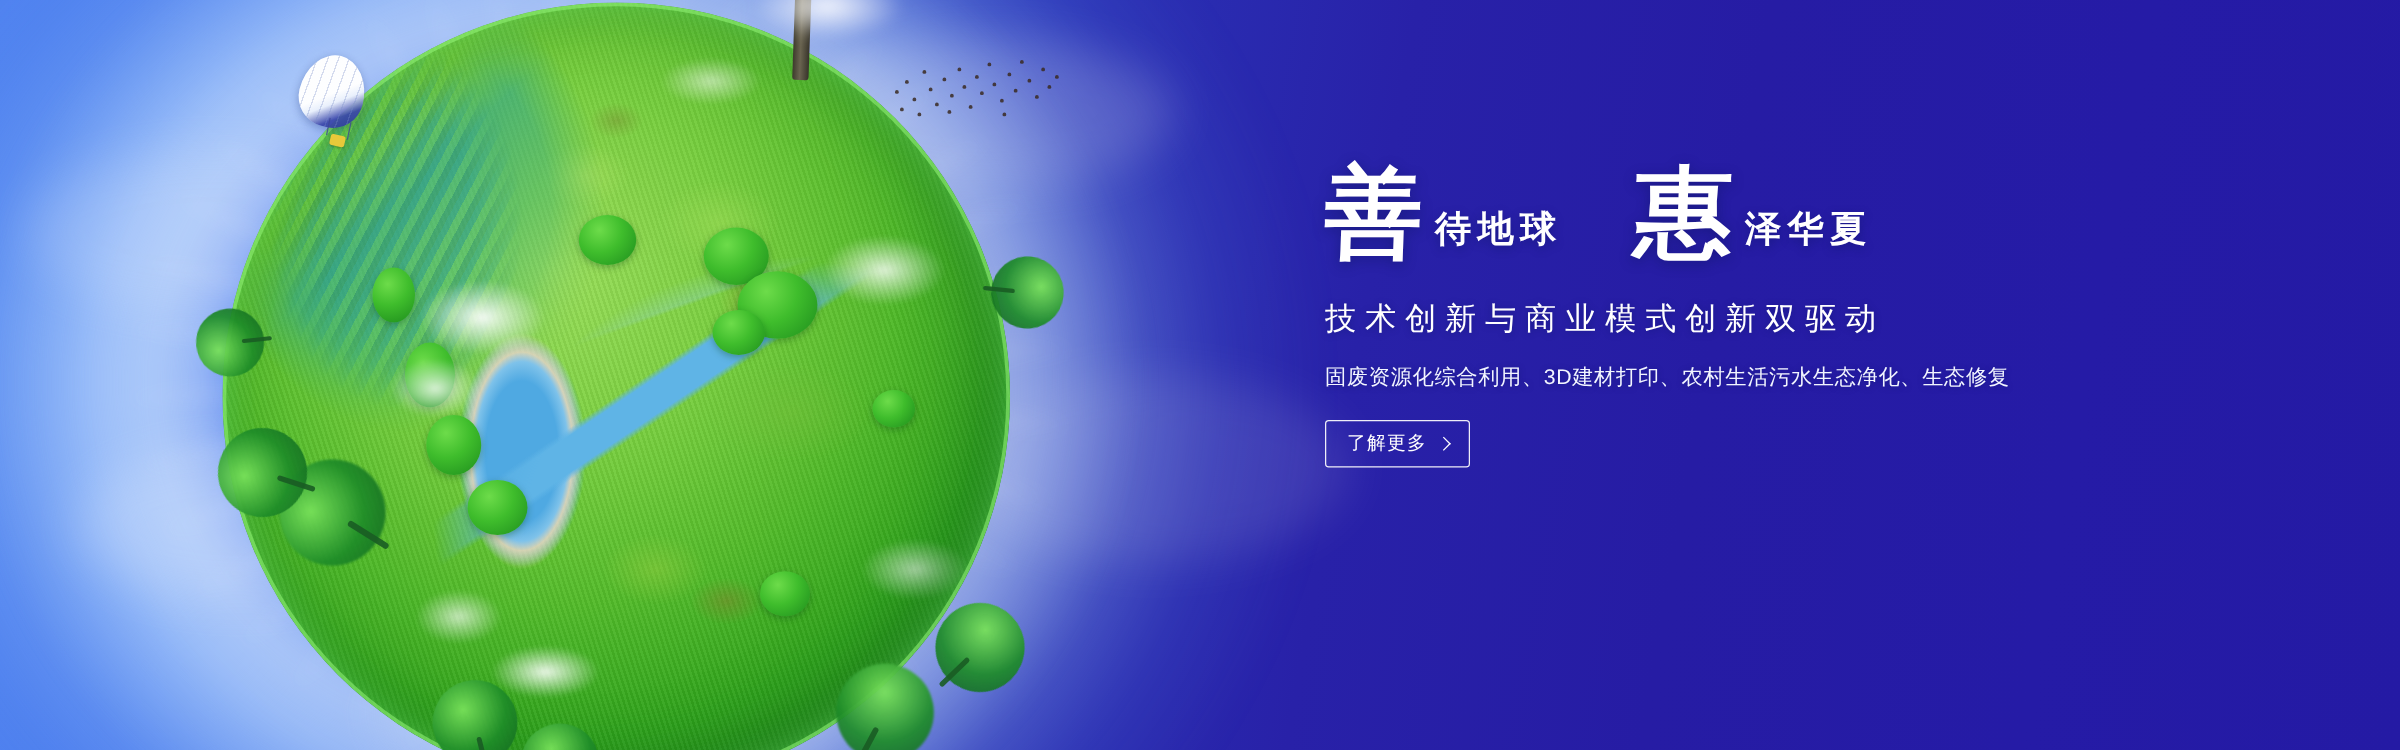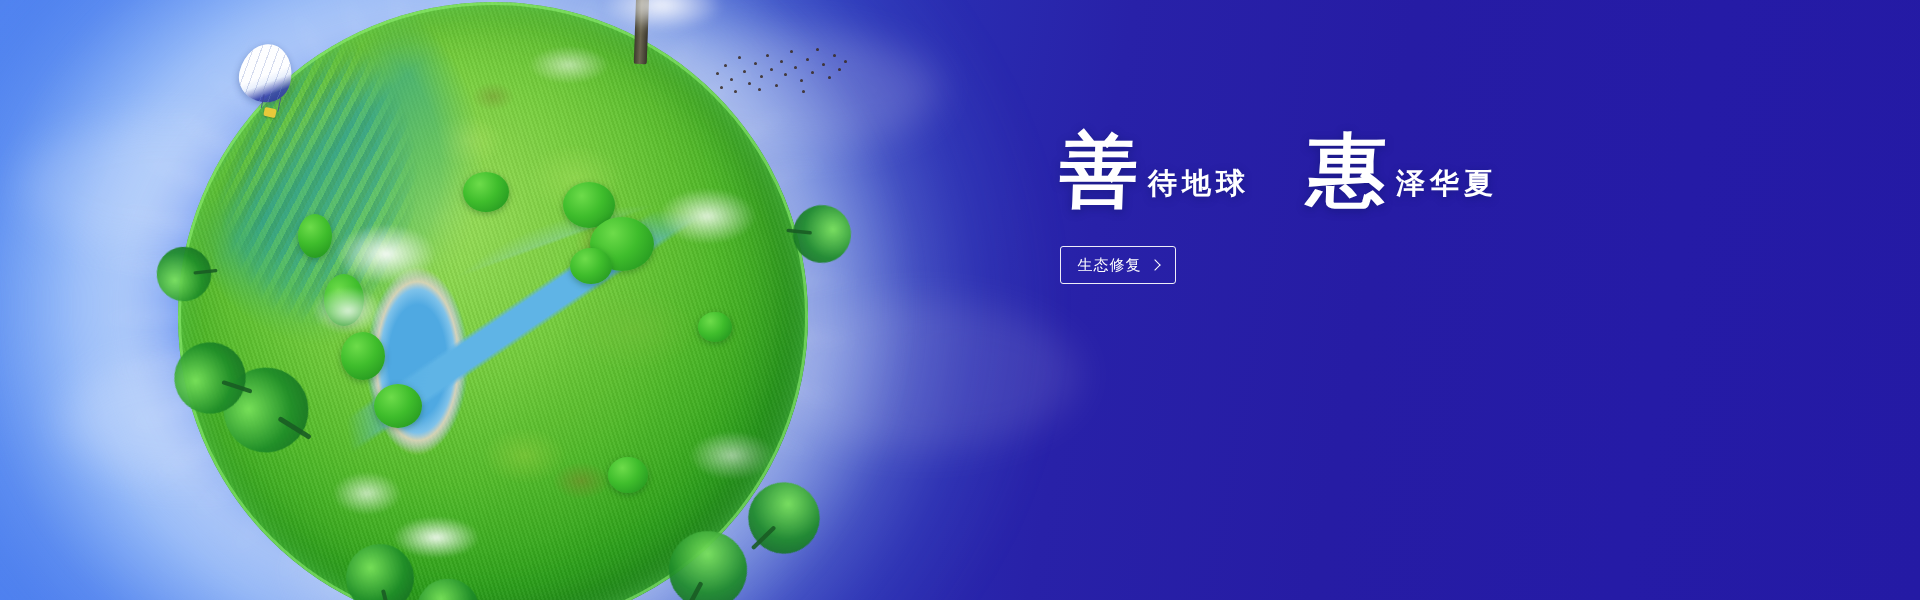--- a/index.html
+++ b/index.html
@@ -501,21 +501,23 @@
         <span class="hl-big">善</span>
         <span class="hl-small">待地球</span>
       </span>
       <span class="hl-gap"></span>
       <span class="hl-group">
         <span class="hl-big">惠</span>
         <span class="hl-small">泽华夏</span>
       </span>
     </div>
 
-
+    <div class="subtitle">技术创新与商业模式创新双驱动</div>
+
+    <div class="desc">固废资源化综合利用、3D建材打印、农村生活污水生态净化、生态修复</div>
 
     <button class="cta">
-      <span>生态修复</span>
+      <span>了解更多</span>
       <span class="chev"></span>
     </button>
 
   </div>
 </div>
 
 </body></html>

